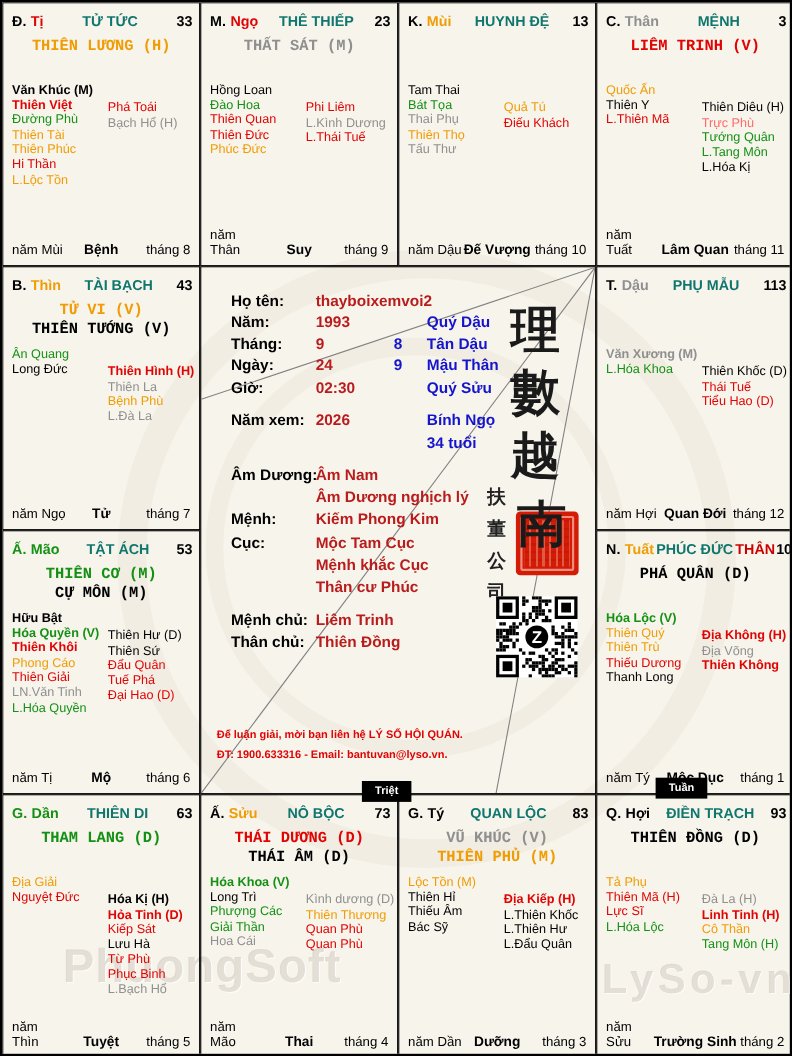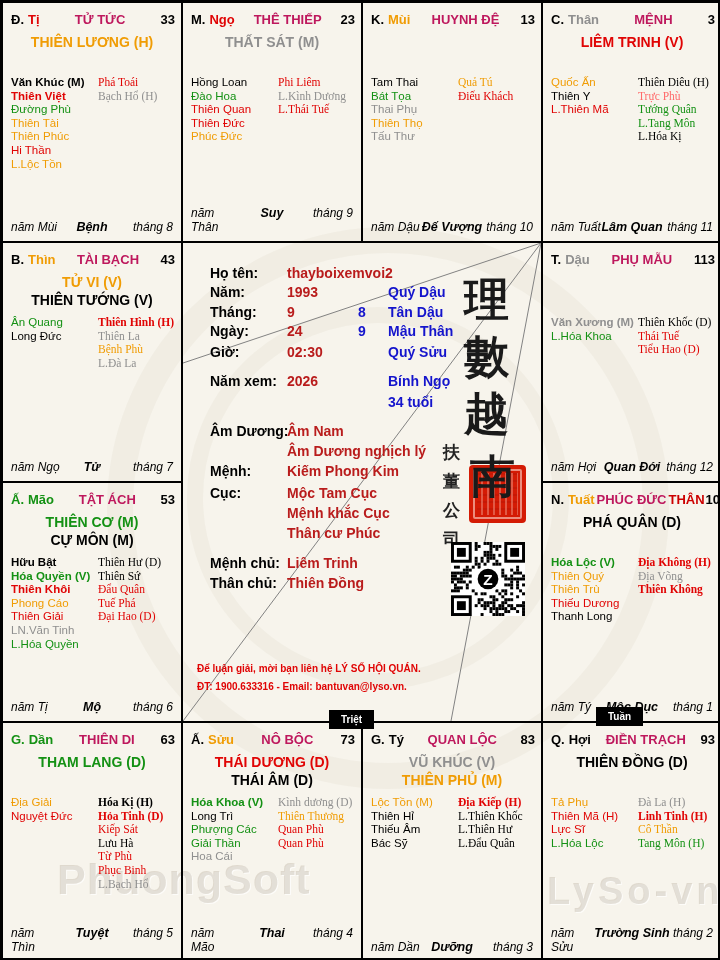--- a/index.html
+++ b/index.html
@@ -6,30 +6,30 @@
   .board{position:relative;width:720px;height:960px;margin:0 auto;background:#f7f4ec;
          border:2px solid #000;box-sizing:border-box;overflow:hidden;
          font-family:"Liberation Sans","DejaVu Sans",sans-serif;}
   .cell{position:absolute;width:180px;height:240px;border:1px solid #000;box-sizing:border-box;z-index:1;}
   .center-box{position:absolute;left:180px;top:240px;width:360px;height:480px;border:1px solid #000;
               box-sizing:border-box;z-index:1;}
   
   .cell-header{position:absolute;top:9px;left:8px;right:6px;display:flex;align-items:baseline;
                font-size:13px;font-weight:bold;white-space:nowrap;}
   .hdr-branch{margin-left:4px;}
-  .hdr-palace{margin:0 auto;color:#be185d;padding:0 2px;}
+  .hdr-palace{margin:0 auto;color:#0f766e;padding:0 2px;}
   .hdr-extra{color:#cc0000;margin-right:1px;}
   .hdr-number{color:#000;}
   .main-stars{position:absolute;top:30px;left:2px;right:2px;text-align:center;font-weight:bold;
-              font-size:14px;line-height:18px;white-space:nowrap;}
+              font-size:14px;line-height:18px;white-space:nowrap;font-family:Liberation Mono, monospace;}
   .star-cols{position:absolute;top:73px;left:8px;right:0;font-size:11.5px;line-height:13.6px;}
   .scol-l{position:absolute;left:0;top:0;width:86px;}
-  .scol-r{position:absolute;left:87px;top:0;width:92px;font-family:Liberation Serif, serif;}
+  .scol-r{position:absolute;left:87px;top:16px;width:92px;}
   .star{white-space:nowrap;}
-  .cell-footer{position:absolute;left:8px;right:8px;bottom:7px;display:flex;align-items:flex-start;font-size:12px;font-style:italic;}
+  .cell-footer{position:absolute;left:8px;right:8px;bottom:7px;display:flex;align-items:flex-end;font-size:12px;}
   .ft-year{flex:1;}
   .ft-stage{flex:1.25;text-align:center;font-weight:bold;font-size:12.5px;white-space:nowrap;}
   .ft-month{flex:1;text-align:right;}
   
   .c-k{color:#000;}.c-r{color:#e00404;}.c-o{color:#f09c04;}.c-g{color:#149114;}
   .c-y{color:#8f8f8f;}.c-p{color:#ff6a6a;}
   .b{font-weight:bold;}
   
   .irow{position:absolute;left:0;right:0;height:20px;font-weight:bold;font-size:14px;white-space:nowrap;z-index:2;}
   .ilab{position:absolute;left:27px;color:#000;}

